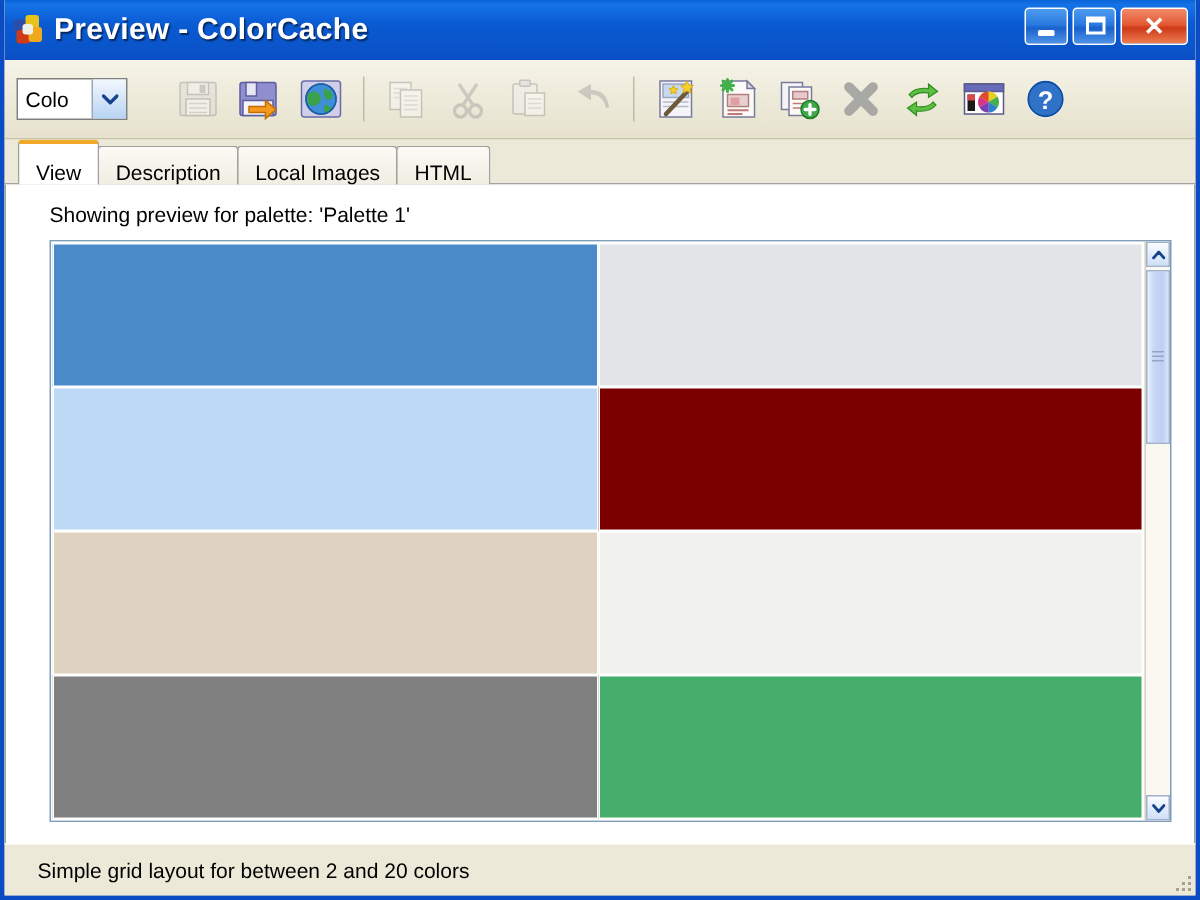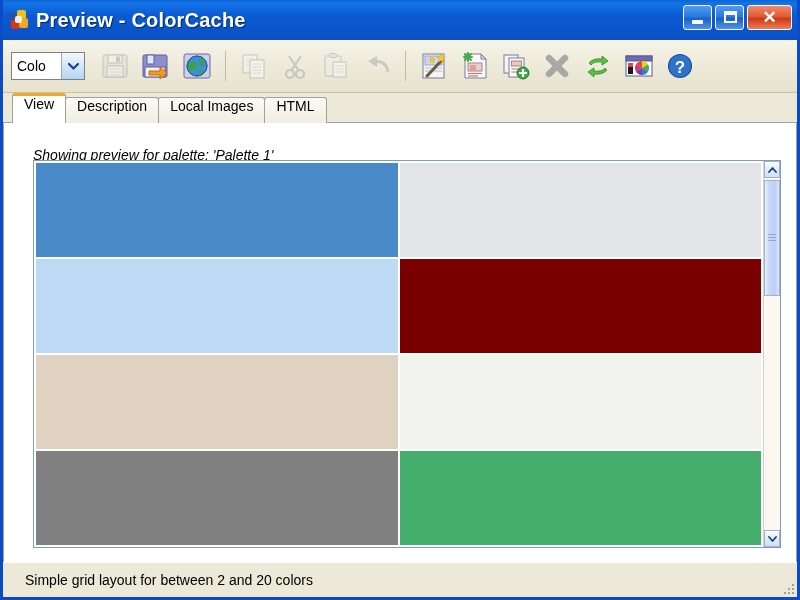--- a/index.html
+++ b/index.html
@@ -110,21 +110,21 @@
     padding-left: 8px;
     gap: 3px;
   }
 
   .combo {
     width: 74px; height: 28px;
     background:#ffffff;
     border:1px solid #7f7f7f;
     box-sizing:border-box;
     display:flex; align-items:center;
-    margin-right: 8px;
+    margin-right: 25px;
     cursor: pointer;
   }
   .combo .ctext {
     flex:1; font-size:14px; color:#000; padding-left:5px;
     white-space:nowrap; overflow:hidden;
   }
   .combo .carrow {
     width:22px; height:26px;
     background: linear-gradient(to bottom,#f2f7fd 0%,#cfe2f7 60%,#b7d4f2 100%);
     border-left:1px solid #9aa7b5;
@@ -165,21 +165,21 @@
   }
   .tab {
     height: 26px;
     padding: 0 11px;
     font-size: 14px;
     color: #000;
     background: linear-gradient(to bottom,#fbfaf5 0%, #f0eee2 100%);
     border: 1px solid #a0a0a0;
     border-bottom: none;
     border-radius: 3px 3px 0 0;
-    display: flex; align-items: flex-start;
+    display: flex; align-items: flex-end;
     margin-right: -1px;
     box-sizing: border-box;
     cursor: pointer;
     position: relative;
     z-index: 1;
   }
   .tab.active {
     height: 30px;
     background: #ffffff;
     border-top: 3px solid #f0a828;
@@ -191,25 +191,24 @@
   .content {
     flex: 1 1 auto;
     background: #ffffff;
     border-left: 1px solid #a0a0a0;
     border-right: 1px solid #a0a0a0;
     position: relative;
     overflow: hidden;
   }
   .preview-label {
     position:absolute;
-    left: 29px; top: 24px;
+    left: 29px; top: 12px;
     font-size: 14px;
     color: #000;
     white-space: nowrap;
-    font-style: italic;
   }
 
   .preview-frame {
     position: absolute;
     left: 29px;
     top: 37px;
     right: 15px;
     bottom: 14px;
     border: 1px solid #7f9db9;
     background: #ffffff;

